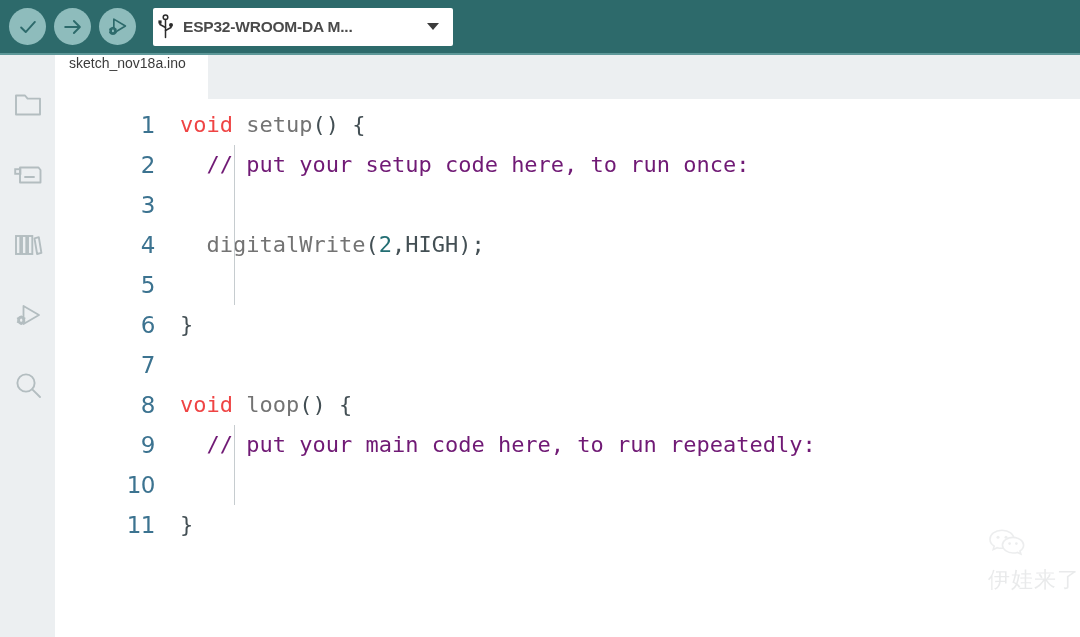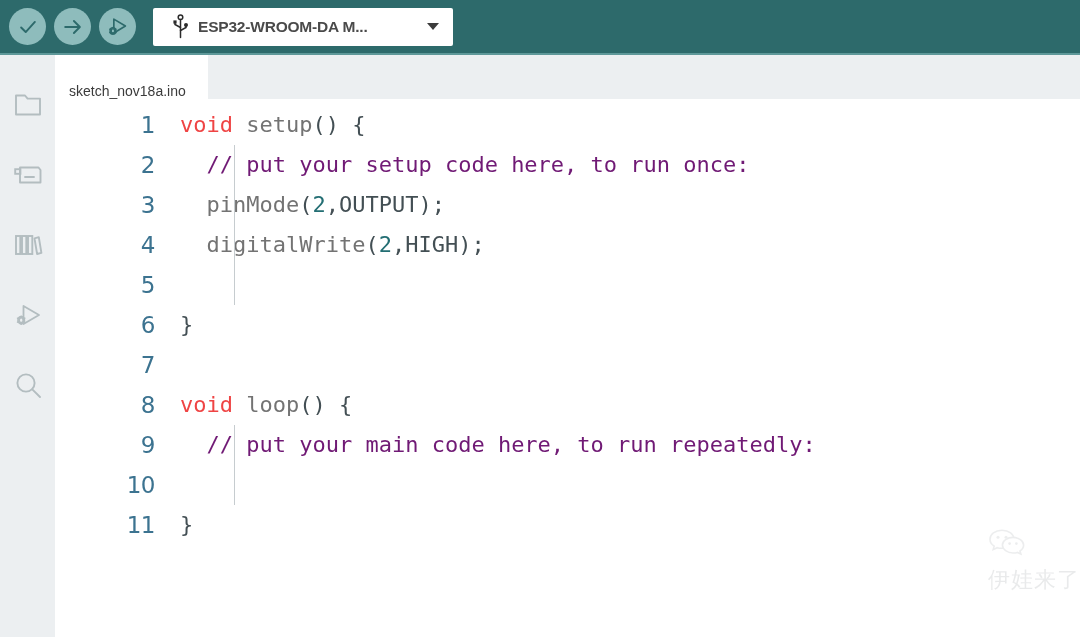--- a/index.html
+++ b/index.html
@@ -49,21 +49,21 @@
   .tb-btn svg { display: block; }
 
   .board-select {
     margin-left: 9px;
     height: 38px;
     min-width: 300px;
     background: #ffffff;
     border-radius: 2px;
     display: flex;
     align-items: center;
-    padding: 0 10px 0 19px;
+    padding: 0 10px 0 4px;
     cursor: pointer;
     gap: 9px;
   }
   .usb-ico { flex: 0 0 auto; display: block; }
   .board-name {
     flex: 1 1 auto;
     font-size: 15.5px;
     font-weight: bold;
     color: #4a4a4a;
     letter-spacing: -0.2px;
@@ -121,21 +121,21 @@
   .tabbar {
     height: 44px;
     min-height: 44px;
     background: #eceff1;
     display: flex;
     align-items: stretch;
   }
   .tab {
     background: #ffffff;
     display: flex;
-    align-items: flex-end;
+    align-items: flex-start;
     padding: 0 22px 0 14px;
     font-size: 14px;
     color: #3b3b3b;
     cursor: pointer;
     max-width: 300px;
     font-family: "Liberation Sans", sans-serif;
   }
   .tabfill { flex: 1 1 auto; }
 
   
@@ -331,23 +331,20 @@
               </div>
             </div>
             <div class="row">
               <div class="gutter">2</div>
               <div class="codecell">
                 <span class="codetext"><span class="t-com">  // put your setup code here, to run once:</span></span>
               </div>
             </div>
             <div class="row">
               <div class="gutter">3</div>
-              <div class="codecell">
-                <span class="codetext"><span class="t-pl">  </span><span class="t-fn">pinMode</span><span class="t-pl">(</span><span class="t-num">2</span><span class="t-pl">,OUTPUT);</span></span>
-              </div>
             </div>
             <div class="row">
               <div class="gutter">4</div>
               <div class="codecell">
                 <span class="codetext"><span class="t-pl">  </span><span class="t-fn">digitalWrite</span><span class="t-pl">(</span><span class="t-num">2</span><span class="t-pl">,HIGH);</span></span>
               </div>
             </div>
             <div class="row">
               <div class="gutter">5</div>
               <div class="codecell">

